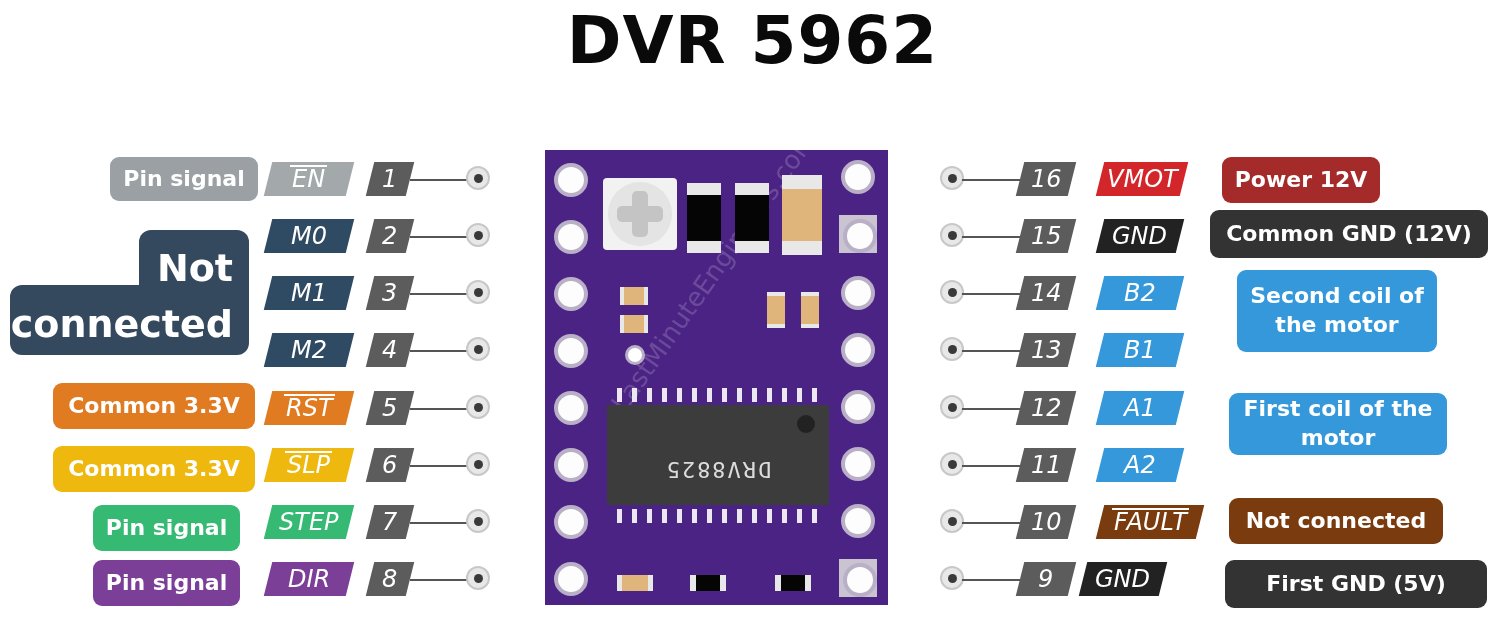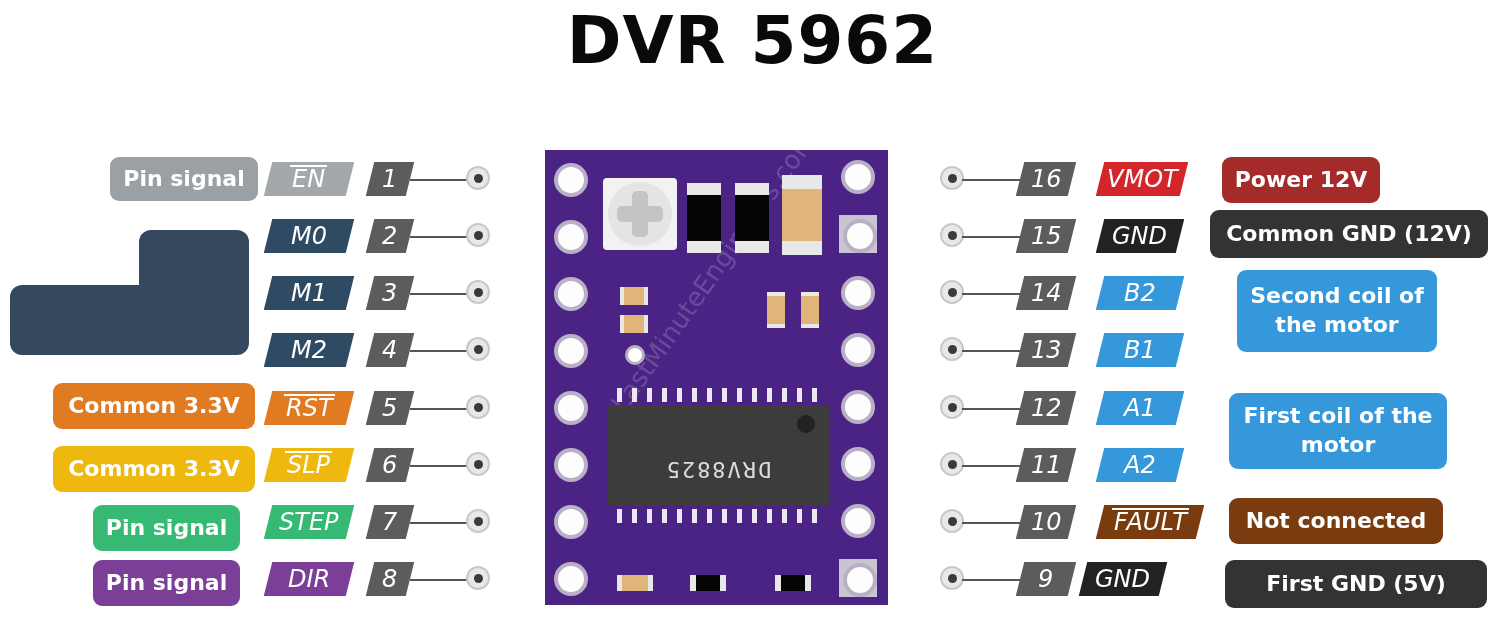--- a/index.html
+++ b/index.html
@@ -196,20 +196,22 @@
     </div>
   </div>
 
 <div class="note" style="left:110px;top:157px;width:148px;height:44px;background:#9aa0a3;font-size:22px;">
     <span>Pin signal</span>
   </div>
 
 <div style="position:absolute;left:10px;top:230px;width:239px;height:125px;">
   <div style="position:absolute;right:0;top:0;width:110px;height:70px;background:#34495e;border-radius:12px 12px 0 0;"></div>
   <div style="position:absolute;left:0;right:0;top:55px;bottom:0;background:#34495e;border-radius:12px 0 12px 12px;"></div>
+  <div style="position:absolute;right:16px;top:10px;color:#fff;font-weight:bold;font-size:38px;text-align:right;line-height:56px;white-space:pre;">Not
+connected</div>
 </div>
 
 <div class="note" style="left:53px;top:383px;width:202px;height:46px;background:#e07b22;font-size:22px;">
     <span>Common 3.3V</span>
   </div>
 <div class="note" style="left:53px;top:446px;width:202px;height:46px;background:#eeb80f;font-size:22px;">
     <span>Common 3.3V</span>
   </div>
 <div class="note" style="left:93px;top:505px;width:147px;height:46px;background:#35b973;font-size:22px;">
     <span>Pin signal</span>
@@ -220,21 +222,21 @@
 
 <div class="note" style="left:1222px;top:157px;width:158px;height:46px;background:#a52a2a;font-size:22px;">
     <span>Power 12V</span>
   </div>
 <div class="note" style="left:1210px;top:210px;width:278px;height:48px;background:#333333;font-size:22px;">
     <span>Common GND (12V)</span>
   </div>
 <div class="note" style="left:1237px;top:270px;width:200px;height:82px;background:#3498db;font-size:22px;">
     <span>Second coil of the motor</span>
   </div>
-<div class="note" style="left:1229px;top:393px;width:218px;height:76px;background:#3498db;font-size:22px;">
+<div class="note" style="left:1229px;top:393px;width:218px;height:62px;background:#3498db;font-size:22px;">
     <span>First coil of the motor</span>
   </div>
 <div class="note" style="left:1229px;top:498px;width:214px;height:46px;background:#7a3b0f;font-size:22px;">
     <span>Not connected</span>
   </div>
 <div class="note" style="left:1225px;top:560px;width:262px;height:48px;background:#333333;font-size:22px;">
     <span>First GND (5V)</span>
   </div>
 
 <div class="board">

